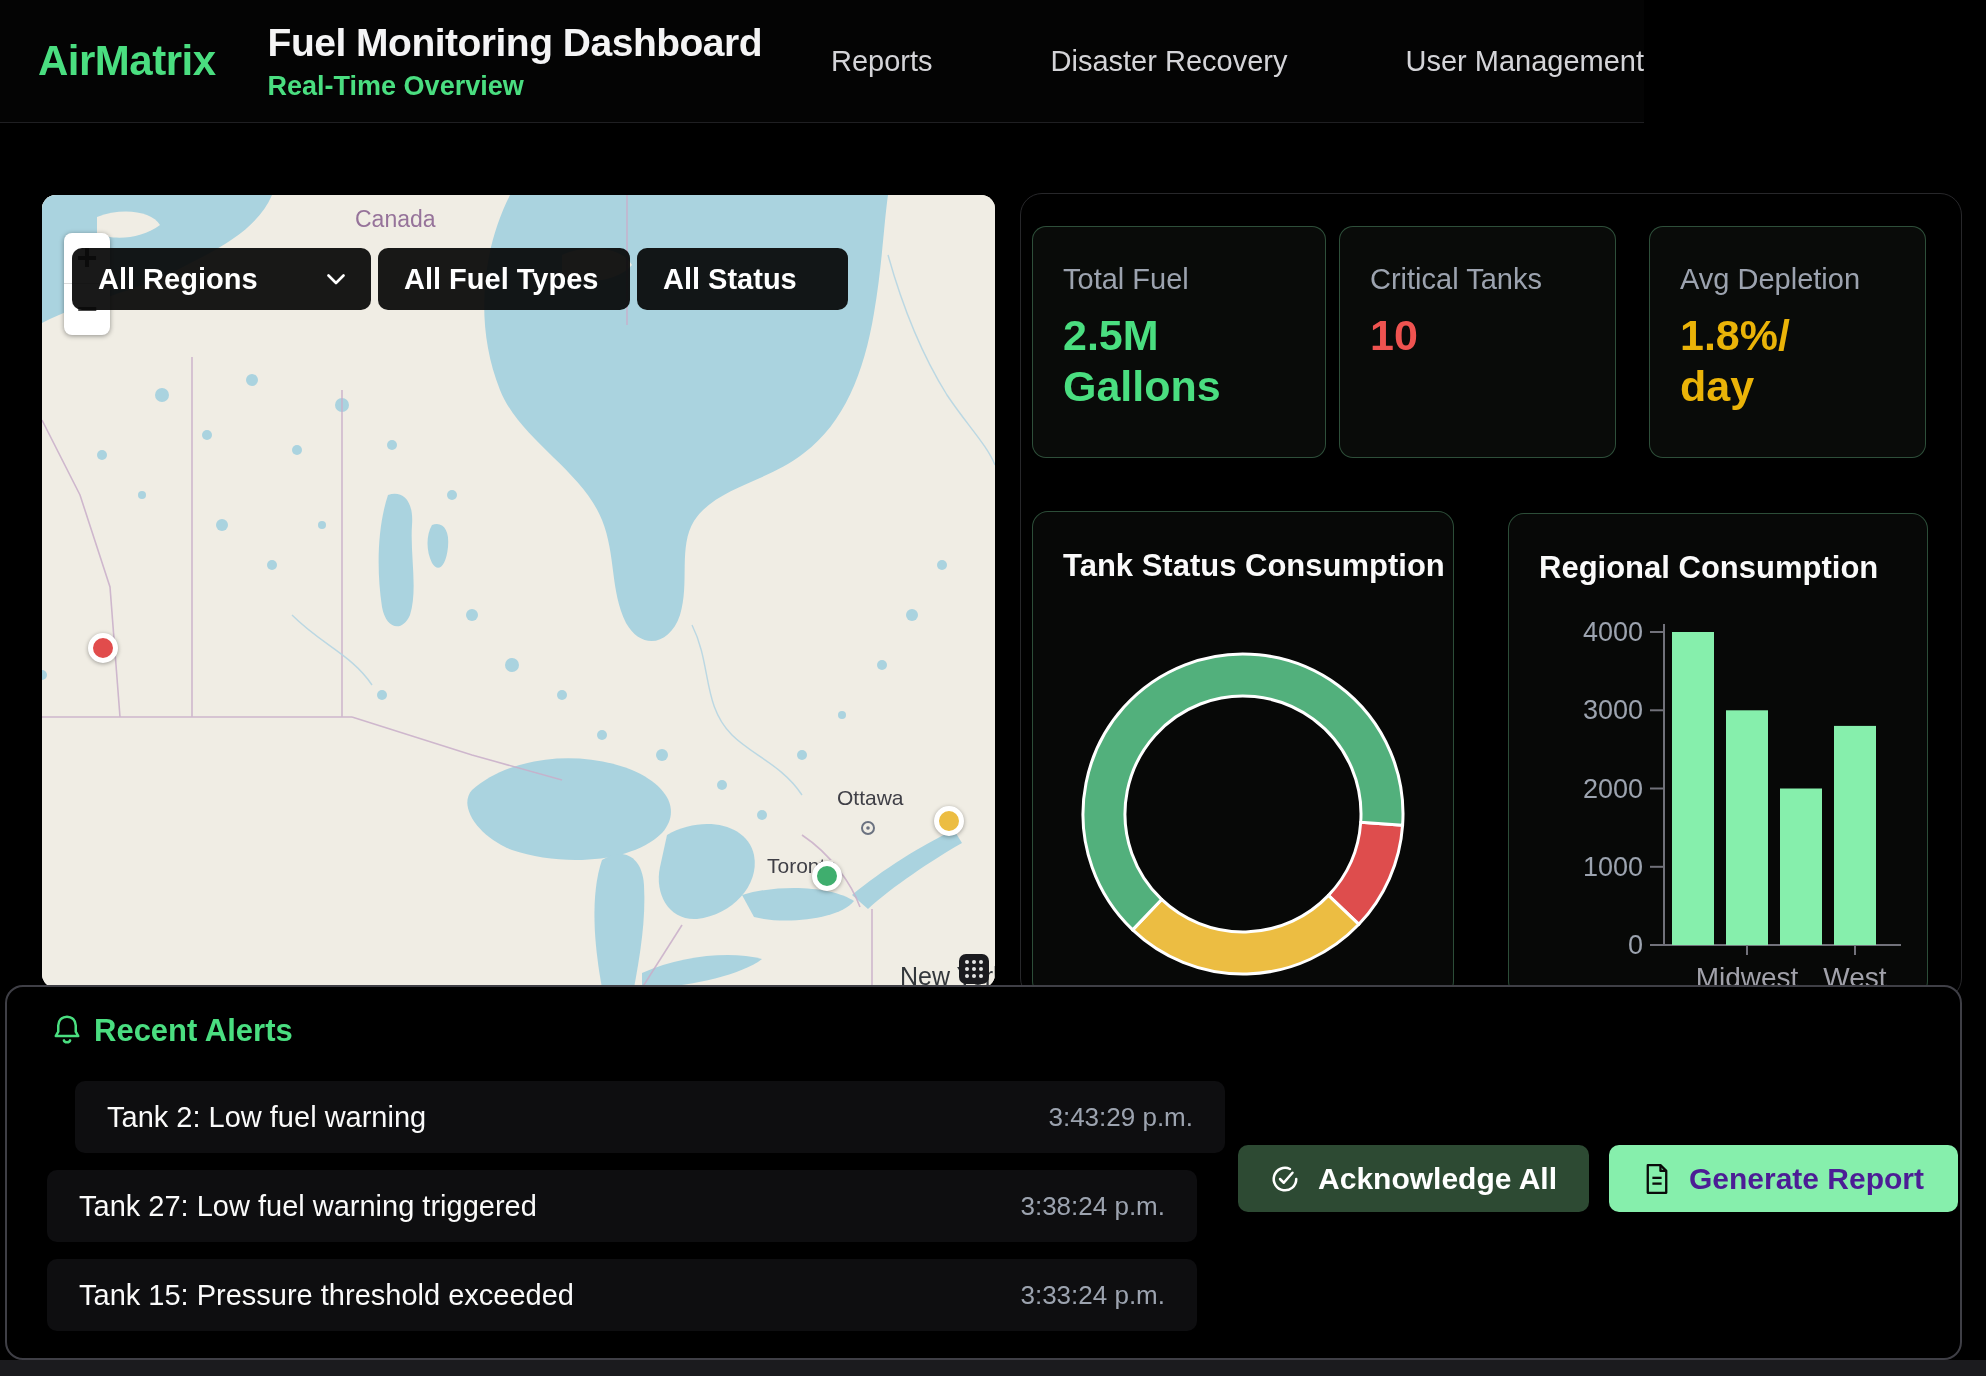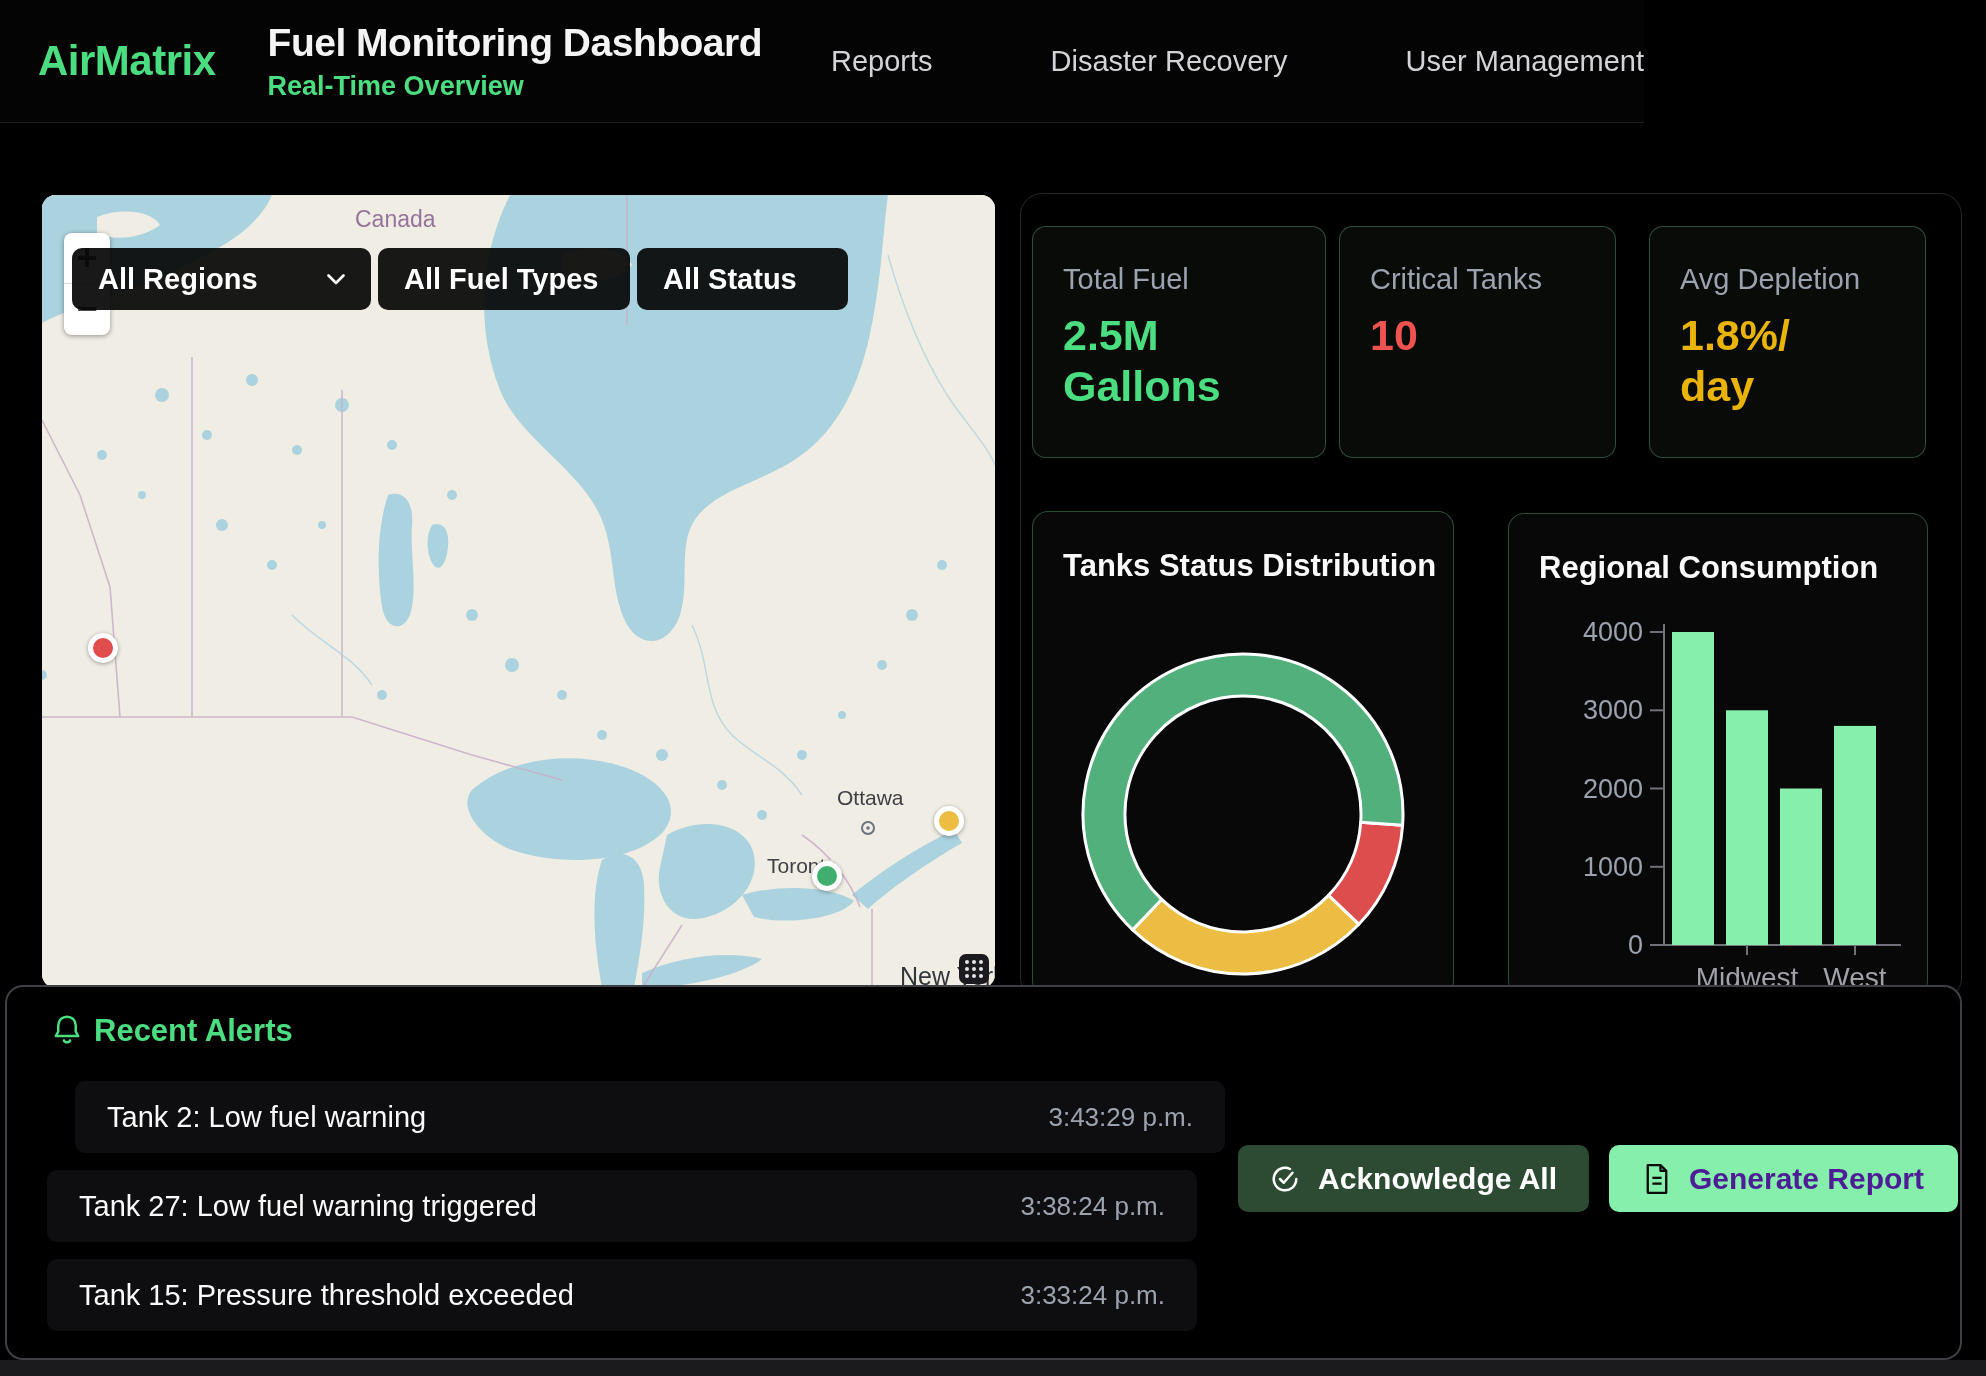--- a/index.html
+++ b/index.html
@@ -242,21 +242,21 @@
     </div>
     <div class="stat-card sc2">
       <div class="stat-label">Avg Depletion</div>
       <div class="stat-value v-yellow">
         <div>1.8%/</div>
           <div>day</div>
       </div>
     </div>
 
     <div class="chart-card cardA">
-      <div class="chart-title">Tanks Status Distribution</div>
+      <div class="chart-title">Tank Status Consumption</div>
       <svg class="donut-svg" width="422" height="484" viewBox="0 0 422 484">
           <path d="M 369.61,313.16 A 160 160 0 0 1 325.87,412.34 L 295.45,383.38 A 118 118 0 0 0 327.71,310.23 Z" fill="#de4d4d" stroke="#ffffff" stroke-width="3" stroke-linejoin="round"></path>
           <path d="M 325.87,412.34 A 160 160 0 0 1 99.66,417.87 L 128.62,387.45 A 118 118 0 0 0 295.45,383.38 Z" fill="#ecbd42" stroke="#ffffff" stroke-width="3" stroke-linejoin="round"></path>
           <path d="M 99.66,417.87 A 160 160 0 1 1 369.61,313.16 L 327.71,310.23 A 118 118 0 1 0 128.62,387.45 Z" fill="#52b07c" stroke="#ffffff" stroke-width="3" stroke-linejoin="round"></path>
         </svg>
     </div>
 
     <div class="chart-card cardB">
       <div class="chart-title">Regional Consumption</div>
       <svg class="bar-svg" width="420" height="482" viewBox="0 0 420 482">

